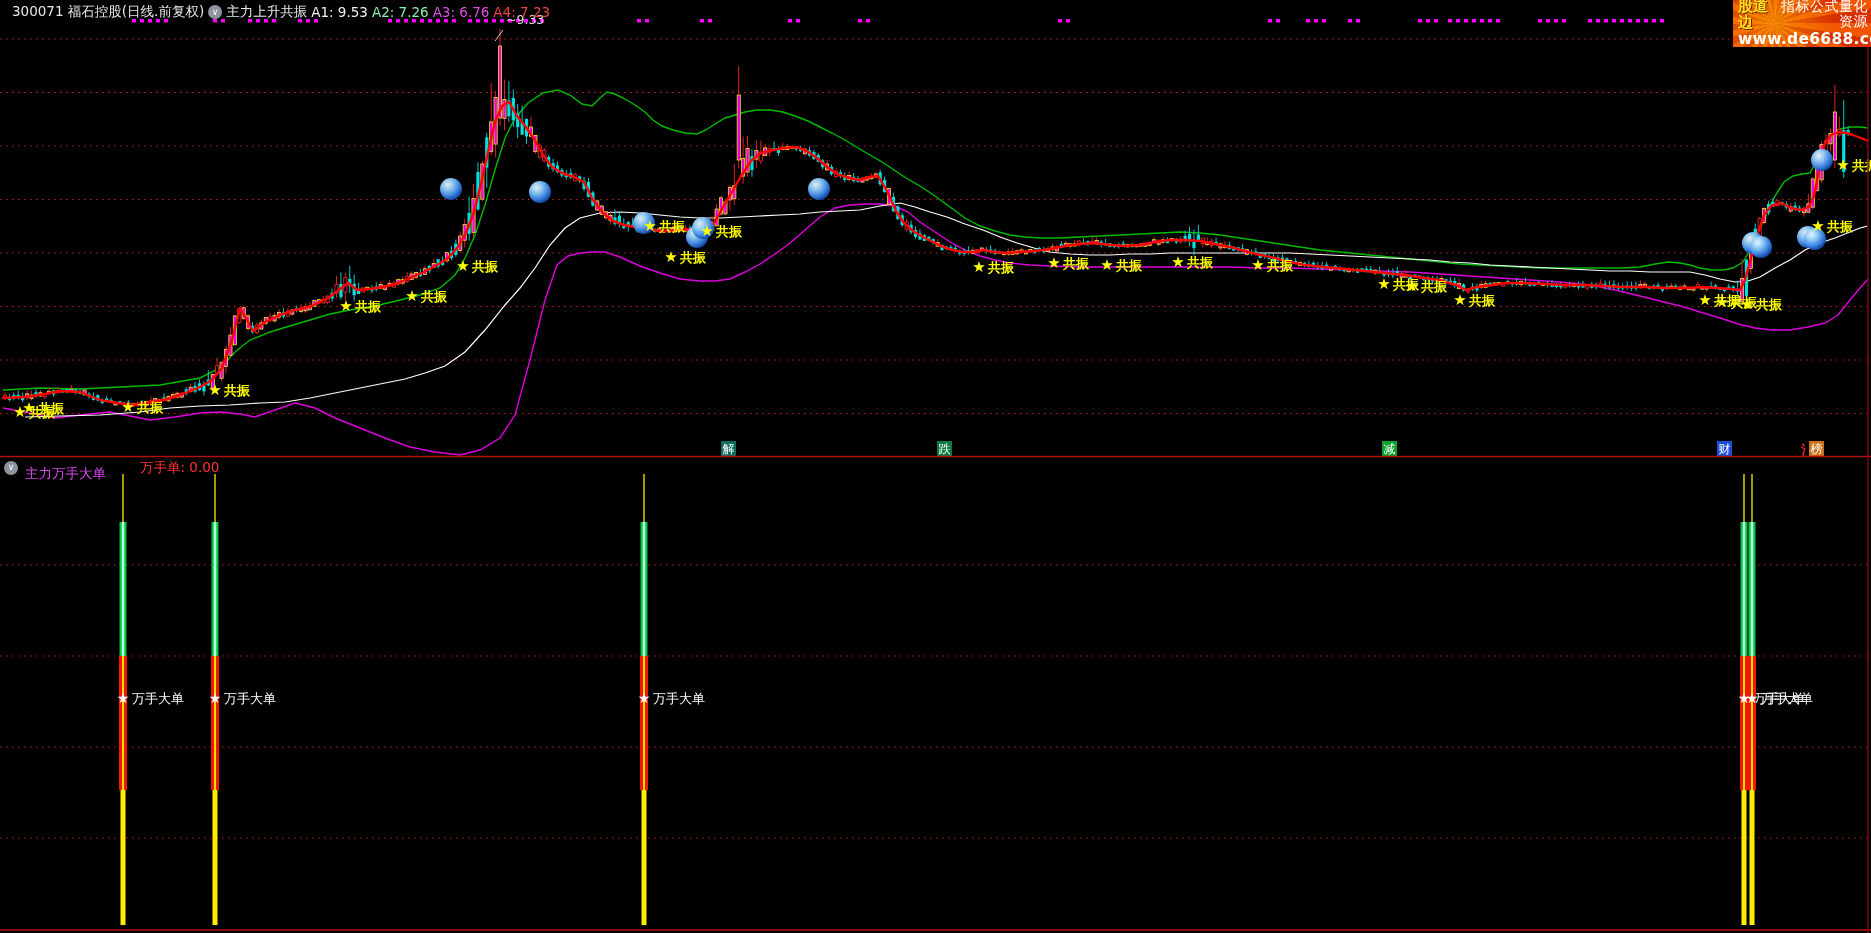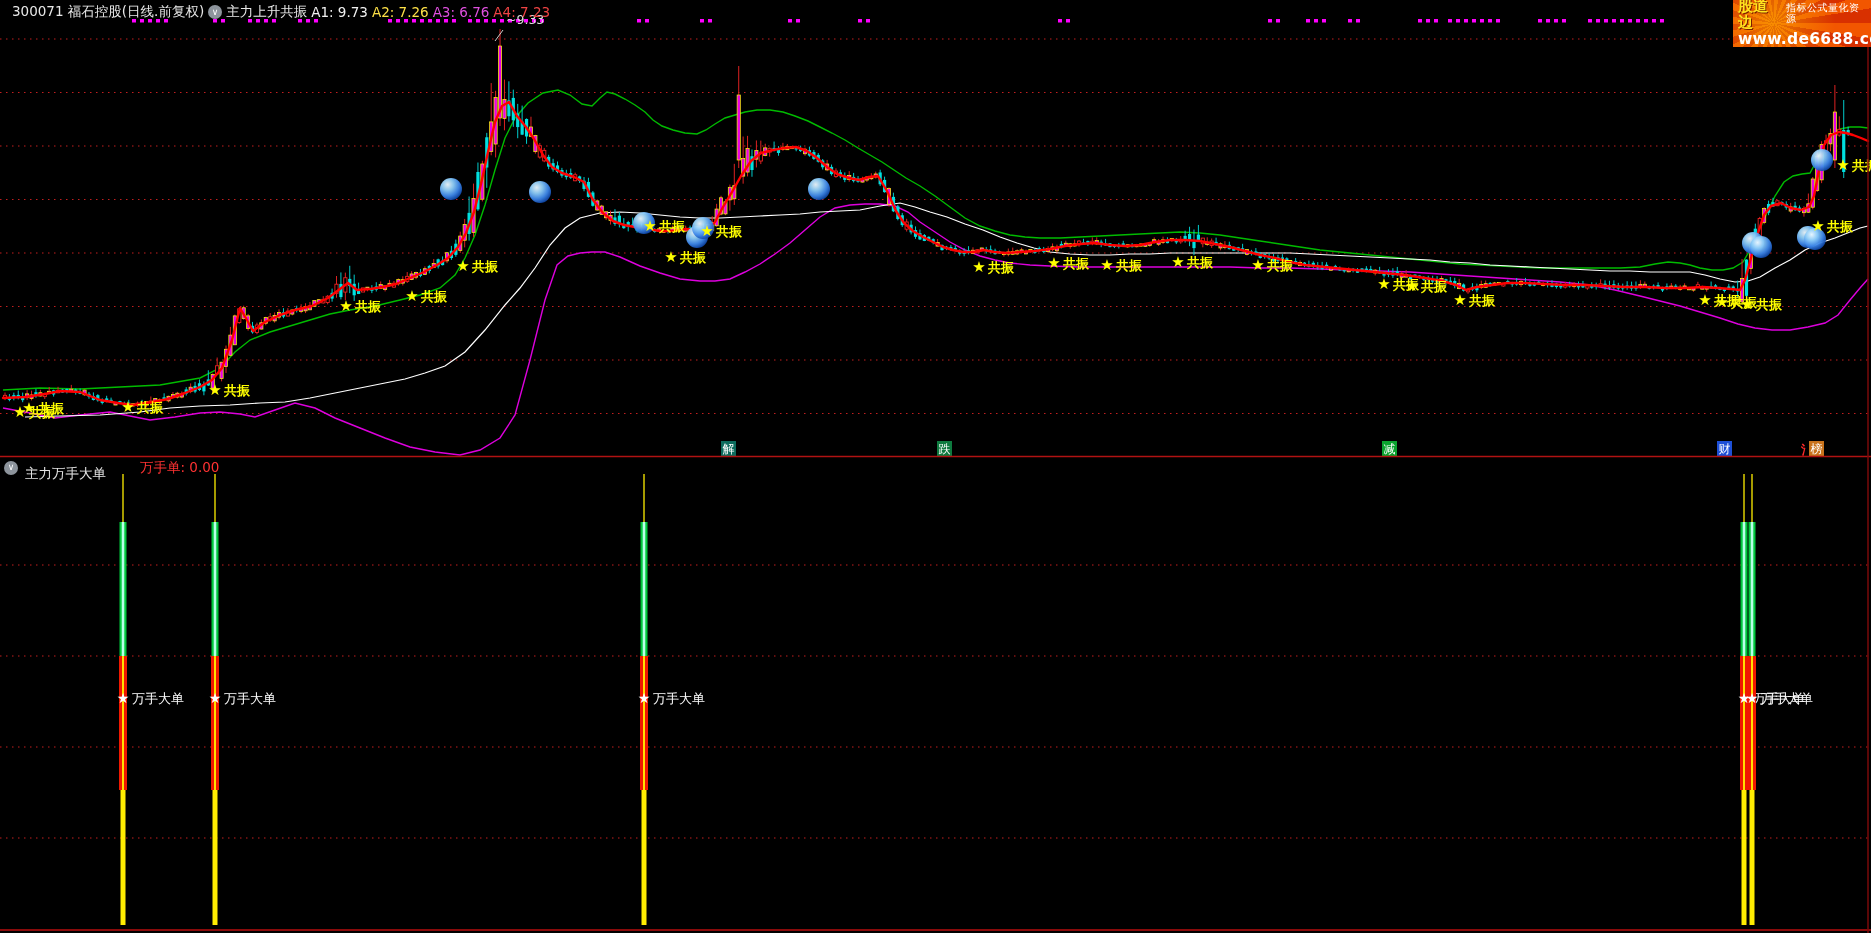--- a/index.html
+++ b/index.html
@@ -7,30 +7,30 @@
        font-family:"DejaVu Sans","Liberation Sans",sans-serif;}
   #chart{position:absolute;left:0;top:0;}
   svg text{font-family:"DejaVu Sans","Liberation Sans",sans-serif;}
   .hdr{position:absolute;left:12px;top:2px;height:20px;display:flex;align-items:center;gap:4px;
        font-size:13.5px;color:#e8e8e8;white-space:nowrap;z-index:5;}
   .hdr2{position:absolute;left:4px;top:459px;height:17px;display:flex;align-items:center;gap:7px;
        font-size:13.5px;z-index:5;white-space:nowrap;}
   .chev{display:inline-flex;width:14px;height:14px;border-radius:50%;background:#8d949c;
         color:#fff;align-items:center;justify-content:center;font-size:9px;line-height:1;}
   .hval{font-weight:500;}
-  .t-sub{color:#e5e5e5;margin-top:13px;}
+  .t-sub{color:#d946ef;margin-top:13px;}
   .t-red{color:#ff3232;margin-left:27px;}
   #logo{position:absolute;right:0;top:0;width:138px;height:47px;z-index:6;
         background:
           radial-gradient(circle at 28% 45%, rgba(255,210,0,.45), rgba(255,120,0,0) 62%),
           repeating-conic-gradient(from 0deg at 30% 50%, #f25600 0deg 9deg, #d83000 9deg 18deg);
         padding:1px 3px 2px 5px;box-sizing:border-box;display:flex;flex-direction:column;justify-content:center;}
   #logo .row1{display:flex;align-items:baseline;line-height:1.1;}
   #logo .brand{color:#ffe31e;font-weight:bold;font-size:15px;text-shadow:1px 1px 0 #7a1d00;}
-  #logo .tag{color:#ffffff;font-size:10px;margin-left:4px;letter-spacing:0.5px;}
+  #logo .tag{color:#ffffff;font-size:14px;margin-left:4px;letter-spacing:0.5px;text-align:right;}
   #logo .url{color:#ffffff;font-weight:bold;font-size:15.5px;line-height:1.1;letter-spacing:0.3px;}
 </style>
 </head>
 <body>
 
 <div id="app">
 
   <svg id="chart" width="1871" height="933" viewBox="0 0 1871 933">
       <defs>
         <radialGradient id="ballg" cx="35%" cy="30%" r="75%">
@@ -1078,22 +1078,22 @@
       <text x="1761" y="703" fill="#ffffff" font-size="13">万手大单</text>
       <line x1="0" y1="456.5" x2="1871" y2="456.5" stroke="#b01212" stroke-width="1.5"></line>
       <line x1="0" y1="930" x2="1871" y2="930" stroke="#8a0a0a" stroke-width="2"></line>
       <line x1="1868" y1="0" x2="1868" y2="933" stroke="#7a0a0a" stroke-width="1.5"></line>
     </svg>
 
   <div class="hdr">
     <span>300071 福石控股(日线.前复权)</span>
     <span class="chev">∨</span>
     <span>主力上升共振</span>
-    <span class="hval" style="color: rgb(240, 240, 240);">A1: 9.73</span>
-    <span class="hval" style="color: #fde047;">A2: 7.26</span>
+    <span class="hval" style="color: rgb(240, 240, 240);">A1: 9.53</span>
+    <span class="hval" style="color: #86efac;">A2: 7.26</span>
     <span class="hval" style="color: rgb(224, 80, 224);">A3: 6.76</span>
     <span class="hval" style="color: #ef4444;">A4: 7.23</span>
   </div>
 
   <div class="hdr2">
     <span class="chev">∨</span>
     <span class="t-sub">主力万手大单</span>
     <span class="t-red">万手单: 0.00</span>
   </div>
 

